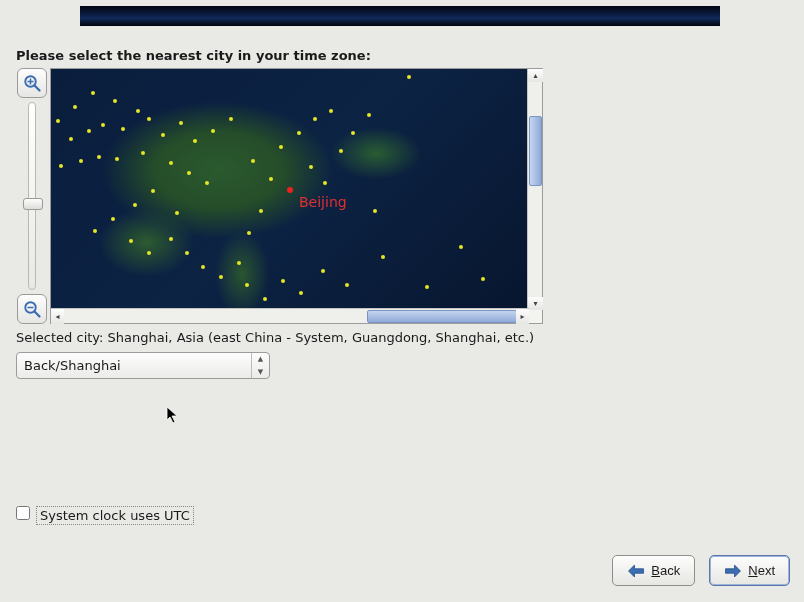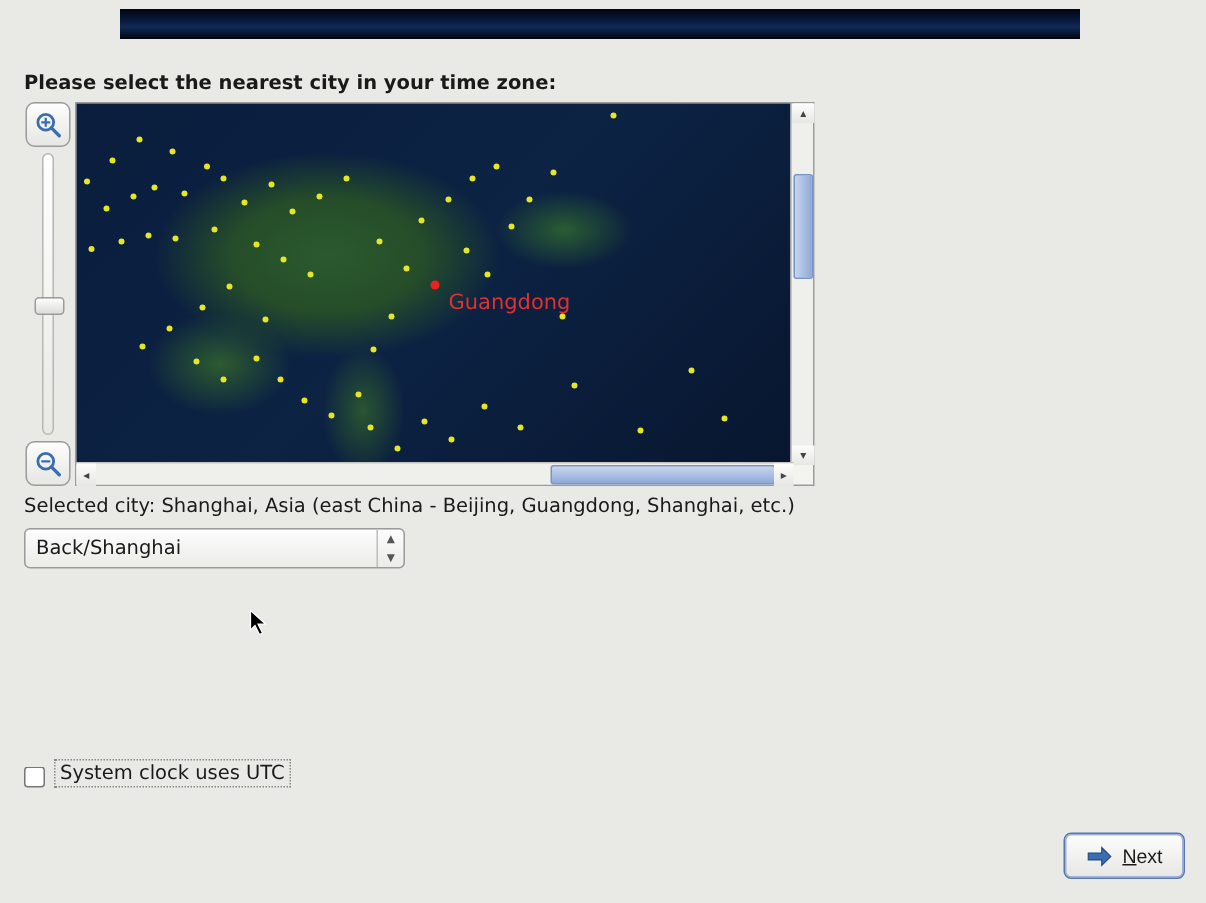--- a/index.html
+++ b/index.html
@@ -194,21 +194,21 @@
   }
   .tz-select-wrap .spin div {
     flex: 1; display: flex; align-items: center; justify-content: center;
     font-size: 7px; color: #555;
   }
   .utc-row {
     position: absolute;
     top: 506px;
     left: 16px;
     display: flex;
-    align-items: flex-end;
+    align-items: flex-start;
     gap: 6px;
   }
   .utc-row input { width: 14px; height: 14px; cursor: pointer; }
   .utc-row label {
     border: 1px dotted #888;
     padding: 1px 3px;
     color: #1a1a1a;
     cursor: pointer;
   }
   .nav-buttons {
@@ -269,21 +269,21 @@
         <line x1="15" y1="15" x2="22" y2="22" stroke="#3b6db3" stroke-width="3" stroke-linecap="round"></line>
         <line x1="6" y1="10" x2="14" y2="10" stroke="#3b6db3" stroke-width="2"></line>
       </svg>
     </div>
   </div>
 </div>
 
 <div class="map-wrap">
   <div class="map-canvas" id="map-canvas">
     <div class="sel-dot"></div>
-    <div class="sel-label">Guangdong</div>
+    <div class="sel-label">Beijing</div>
   <div class="city-dot" style="left: 5px; top: 50px;"></div>
       <div class="city-dot" style="left: 22px; top: 36px;"></div>
       <div class="city-dot" style="left: 40px; top: 22px;"></div>
       <div class="city-dot" style="left: 62px; top: 30px;"></div>
       <div class="city-dot" style="left: 85px; top: 40px;"></div>
       <div class="city-dot" style="left: 18px; top: 68px;"></div>
       <div class="city-dot" style="left: 36px; top: 60px;"></div>
       <div class="city-dot" style="left: 50px; top: 54px;"></div>
       <div class="city-dot" style="left: 70px; top: 58px;"></div>
       <div class="city-dot" style="left: 96px; top: 48px;"></div>
@@ -345,36 +345,42 @@
     </div>
     <div class="arrow" style="position:absolute;bottom:0">▾</div>
   </div>
   <div class="hscroll">
     <div class="arrow" style="left:0">◂</div>
     <div class="thumb"></div>
     <div class="arrow" style="right:0">▸</div>
   </div>
 </div>
 
-<div class="selected-line">Selected city: Shanghai, Asia (east China - Beijing, Guangdong, Shanghai, etc.)</div>
+<div class="selected-line">Selected city: Shanghai, Asia (east China - System, Guangdong, Shanghai, etc.)</div>
 
 <div class="tz-select-wrap">
   <div class="val">Back/Shanghai</div>
   <div class="spin">
     <div>▲</div>
     <div>▼</div>
   </div>
 </div>
 
 <div class="utc-row">
   <input type="checkbox" id="utc" style="">
   <label for="utc">System clock uses UTC</label>
 </div>
 
 <div class="nav-buttons">
+  <button class="nav-btn">
+    <svg class="arrow-ico" viewBox="0 0 24 20">
+      <path d="M10 2 L2 10 L10 18 L10 13 L22 13 L22 7 L10 7 Z" fill="#3b6db3" stroke="#214a82" stroke-width="1"></path>
+    </svg>
+    <span class="underline-first">Back</span>
+  </button>
   <button class="nav-btn next">
     <svg class="arrow-ico" viewBox="0 0 24 20">
       <path d="M14 2 L22 10 L14 18 L14 13 L2 13 L2 7 L14 7 Z" fill="#3b6db3" stroke="#214a82" stroke-width="1"></path>
     </svg>
     <span class="underline-first">Next</span>
   </button>
 </div>
 
 <div class="cursor-ptr">
   <svg width="14" height="18" viewBox="0 0 14 18">

